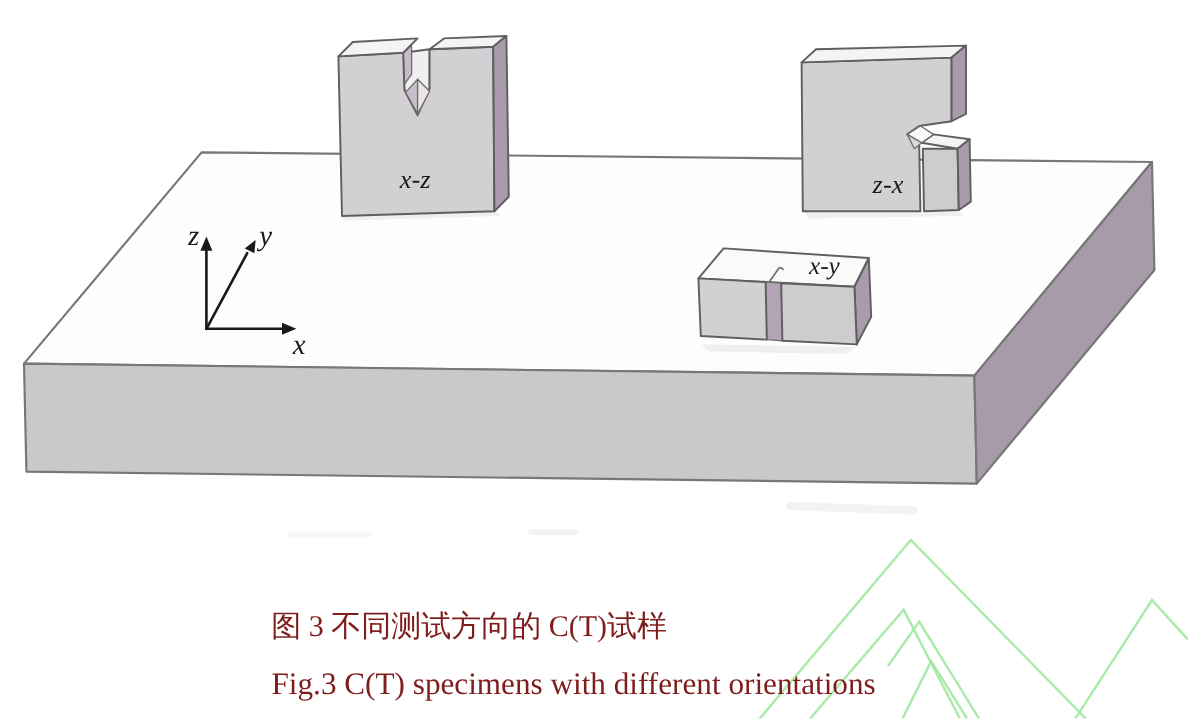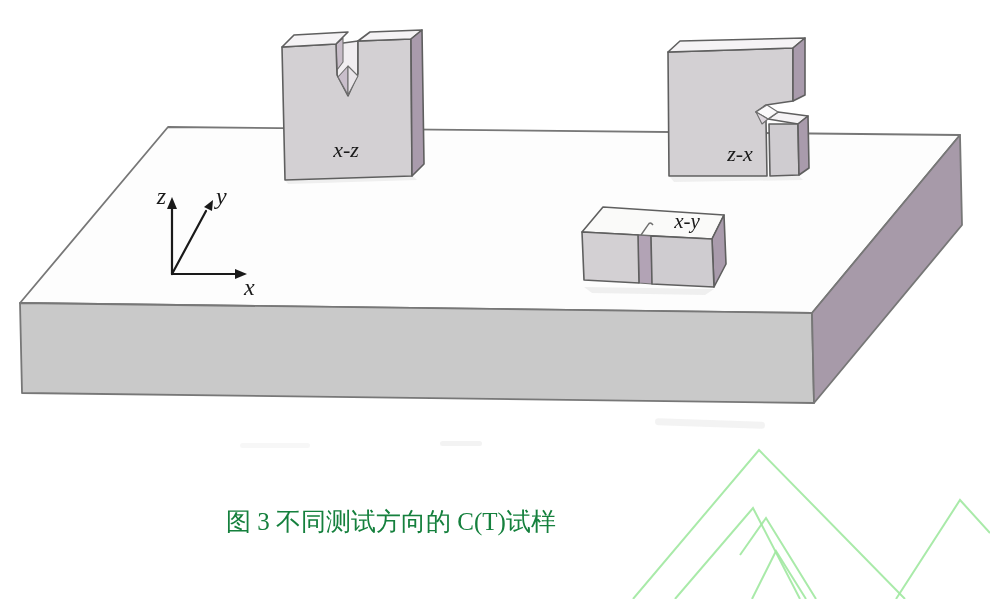--- a/index.html
+++ b/index.html
@@ -10,21 +10,21 @@
   .face{stroke:#777777;stroke-width:1.8;stroke-linejoin:round;}
   .spec{stroke:#5f5f5f;stroke-width:1.6;stroke-linejoin:round;}
   .thin{stroke:#6e6e6e;stroke-width:1.1;stroke-linejoin:round;}
   .axis{stroke:#1a1a1a;stroke-width:2.2;stroke-linecap:round;}
   .axis-head{fill:#1a1a1a;stroke:none;}
   .wm{fill:none;stroke-width:2;opacity:0.9;stroke-linejoin:miter;}
   .diagram-label{font-family:"Liberation Serif", serif;font-style:italic;
                  font-size:22px;fill:#1a1a1a;text-anchor:middle;}
   .axis-label{font-family:"Liberation Serif", serif;font-style:italic;
               font-size:24px;fill:#1a1a1a;}
-  .caption{position:absolute;white-space:nowrap;color:#15803d;
+  .caption{position:absolute;white-space:nowrap;color:#7f1d1d;
            transform:translateX(-50%);font-family:"Liberation Serif", serif;}
   .caption-zh{top:505px;left:391px;font-size:25px;}
   .caption-en{top:555px;left:478px;font-size:26px;}
   .smudge{fill:#8a8a8a;opacity:0.10;}
   .shadow{fill:#b0b0b0;opacity:0.18;stroke:none;}
 </style>
 </head>
 <body>
 
 <div class="page">
@@ -95,14 +95,15 @@
       <polygon class="spec" points="712,239 724,215 726,264 714,287" fill="#a99bac"></polygon>
       <polygon class="thin" points="638,235 651,236 652,284 639,283" fill="#b2a3b5"></polygon>
       <polygon class="spec" points="582,232 638,235 639,283 584,280" fill="#d3d0d3"></polygon>
       <polygon class="spec" points="651,236 712,239 714,287 652,284" fill="#cfccd0"></polygon>
       <path d="M641,235 L648,225 Q650,221 653,225" fill="none" stroke="#6e6e6e" stroke-width="1.4"></path>
       <text class="diagram-label" x="687" y="228" style="font-size:21px">x-y</text>
     </g>
   </svg>
 
   <div class="caption caption-zh">图 3  不同测试方向的 C(T)试样</div>
+  <div class="caption caption-en">Fig.3  C(T) specimens with different orientations</div>
 
 </div>
 
 </body></html>

